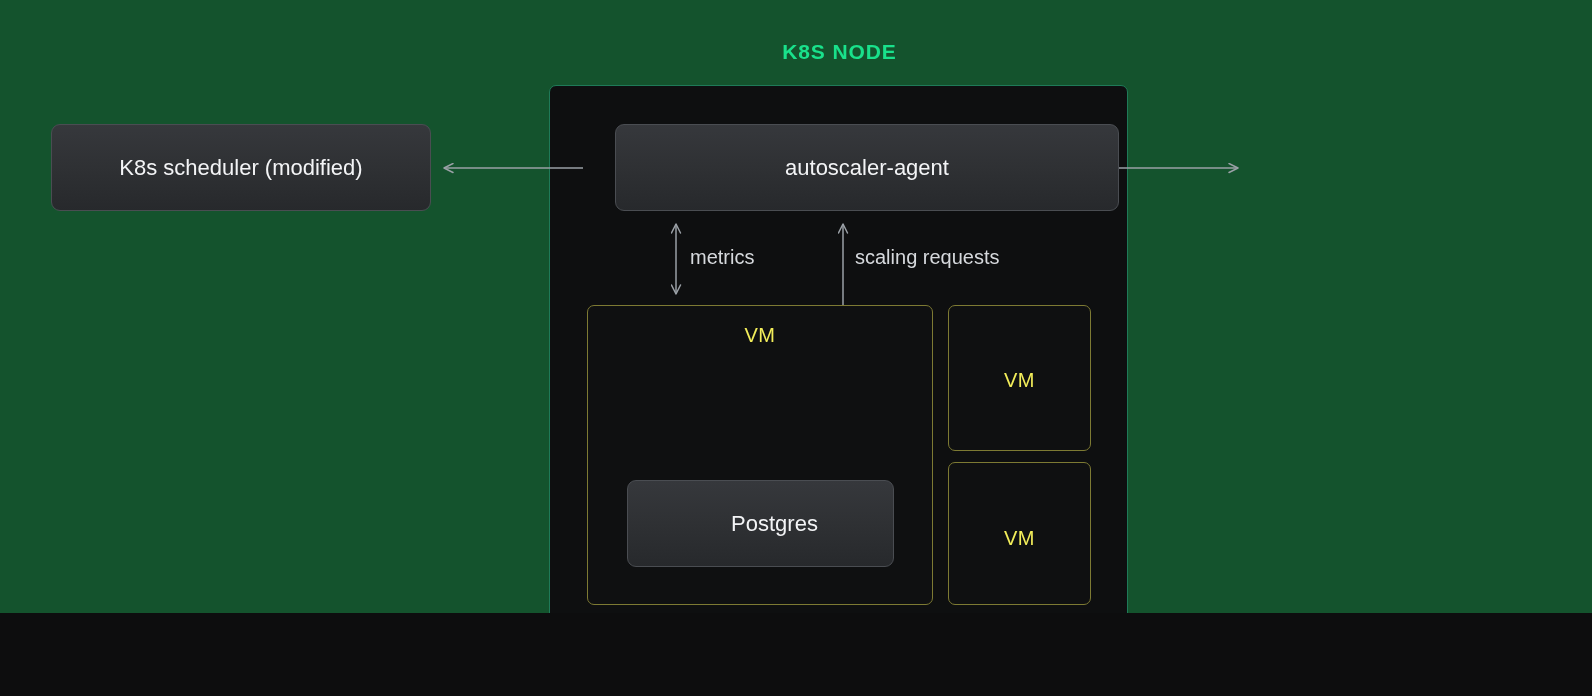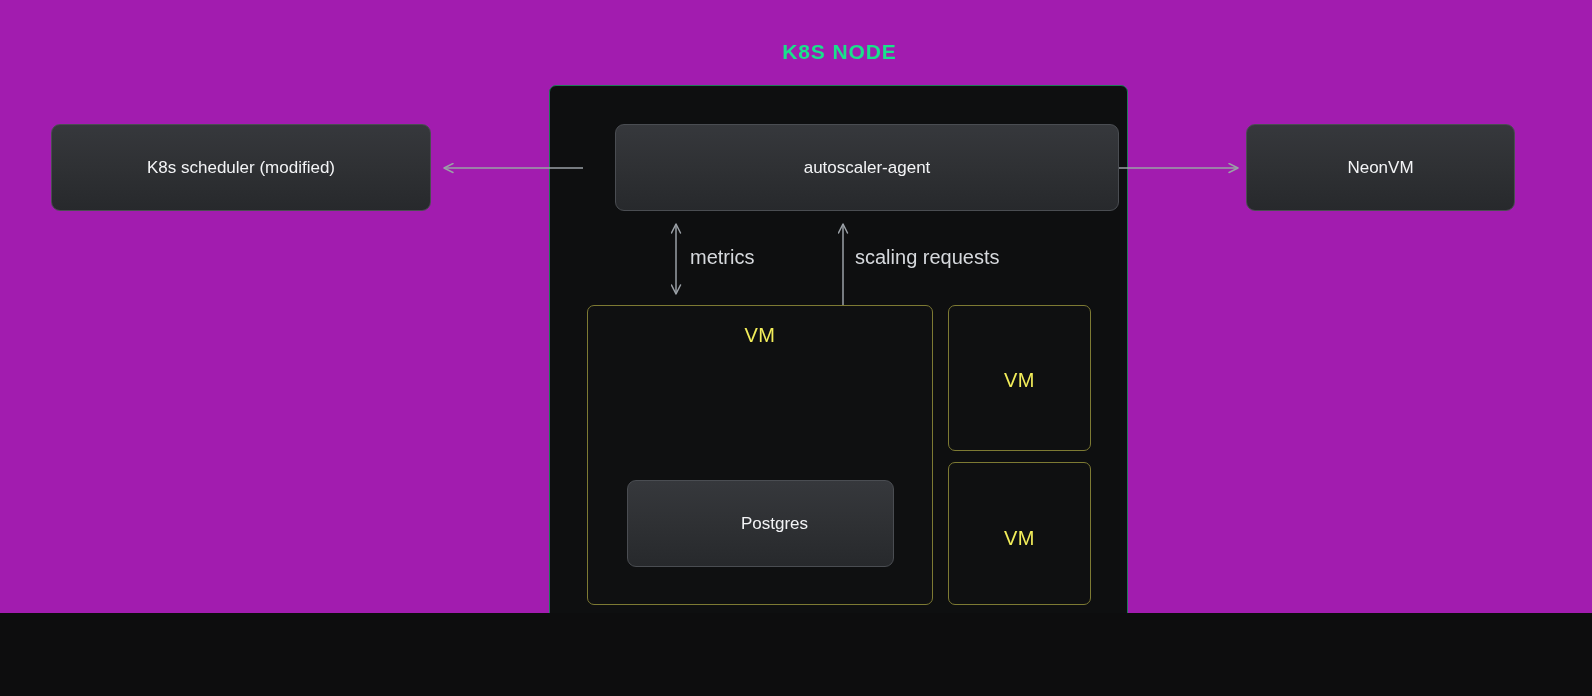--- a/index.html
+++ b/index.html
@@ -9,21 +9,21 @@
   }
   body {
     font-family: "Liberation Sans", sans-serif;
     -webkit-font-smoothing: antialiased;
   }
 
   #canvas {
     position: relative;
     width: 1592px;
     height: 613px;
-    background: #a21caf;
+    background: #14532d;
     overflow: hidden;
   }
 
   
   .node-title {
     position: absolute;
     left: 549px;
     top: 40px;
     width: 581px;
     text-align: center;
@@ -50,21 +50,21 @@
   .comp-box {
     position: absolute;
     box-sizing: border-box;
     border: 1px solid #4a4d52;
     border-radius: 9px;
     background: linear-gradient(180deg, #36383c 0%, #2e3033 55%, #27292c 100%);
     display: flex;
     align-items: center;
     justify-content: center;
     color: #f3f4f6;
-    font-size: 17px;
+    font-size: 22px;
     font-weight: 400;
   }
 
   #scheduler-box {
     left: 51px;
     top: 124px;
     width: 380px;
     height: 87px;
   }
   #autoscaler-box {
@@ -203,21 +203,20 @@
     <line x1="843" y1="224" x2="843" y2="353" stroke="#9aa0a6" stroke-width="1.5" marker-start="url(#arrow-head-start)" marker-end="url(#arrow-head)"></line>
   </svg>
 
   <div class="arrow-label" id="metrics-label">metrics</div>
   <div class="arrow-label" id="scaling-label">scaling requests</div>
 
   <div class="comp-box" id="scheduler-box">K8s scheduler (modified)</div>
 
   <div class="comp-box" id="autoscaler-box">autoscaler-agent</div>
 
-  <div class="comp-box" id="neonvm-box">NeonVM</div>
 
   <div class="vm-box" id="vm-main"></div>
   <div class="vm-label" id="vm-main-label">VM</div>
 
 
   <div class="comp-box" id="postgres-box">Postgres</div>
 
   <div class="vm-box" id="vm-second"></div>
   <div class="vm-label" id="vm-second-label">VM</div>
 

